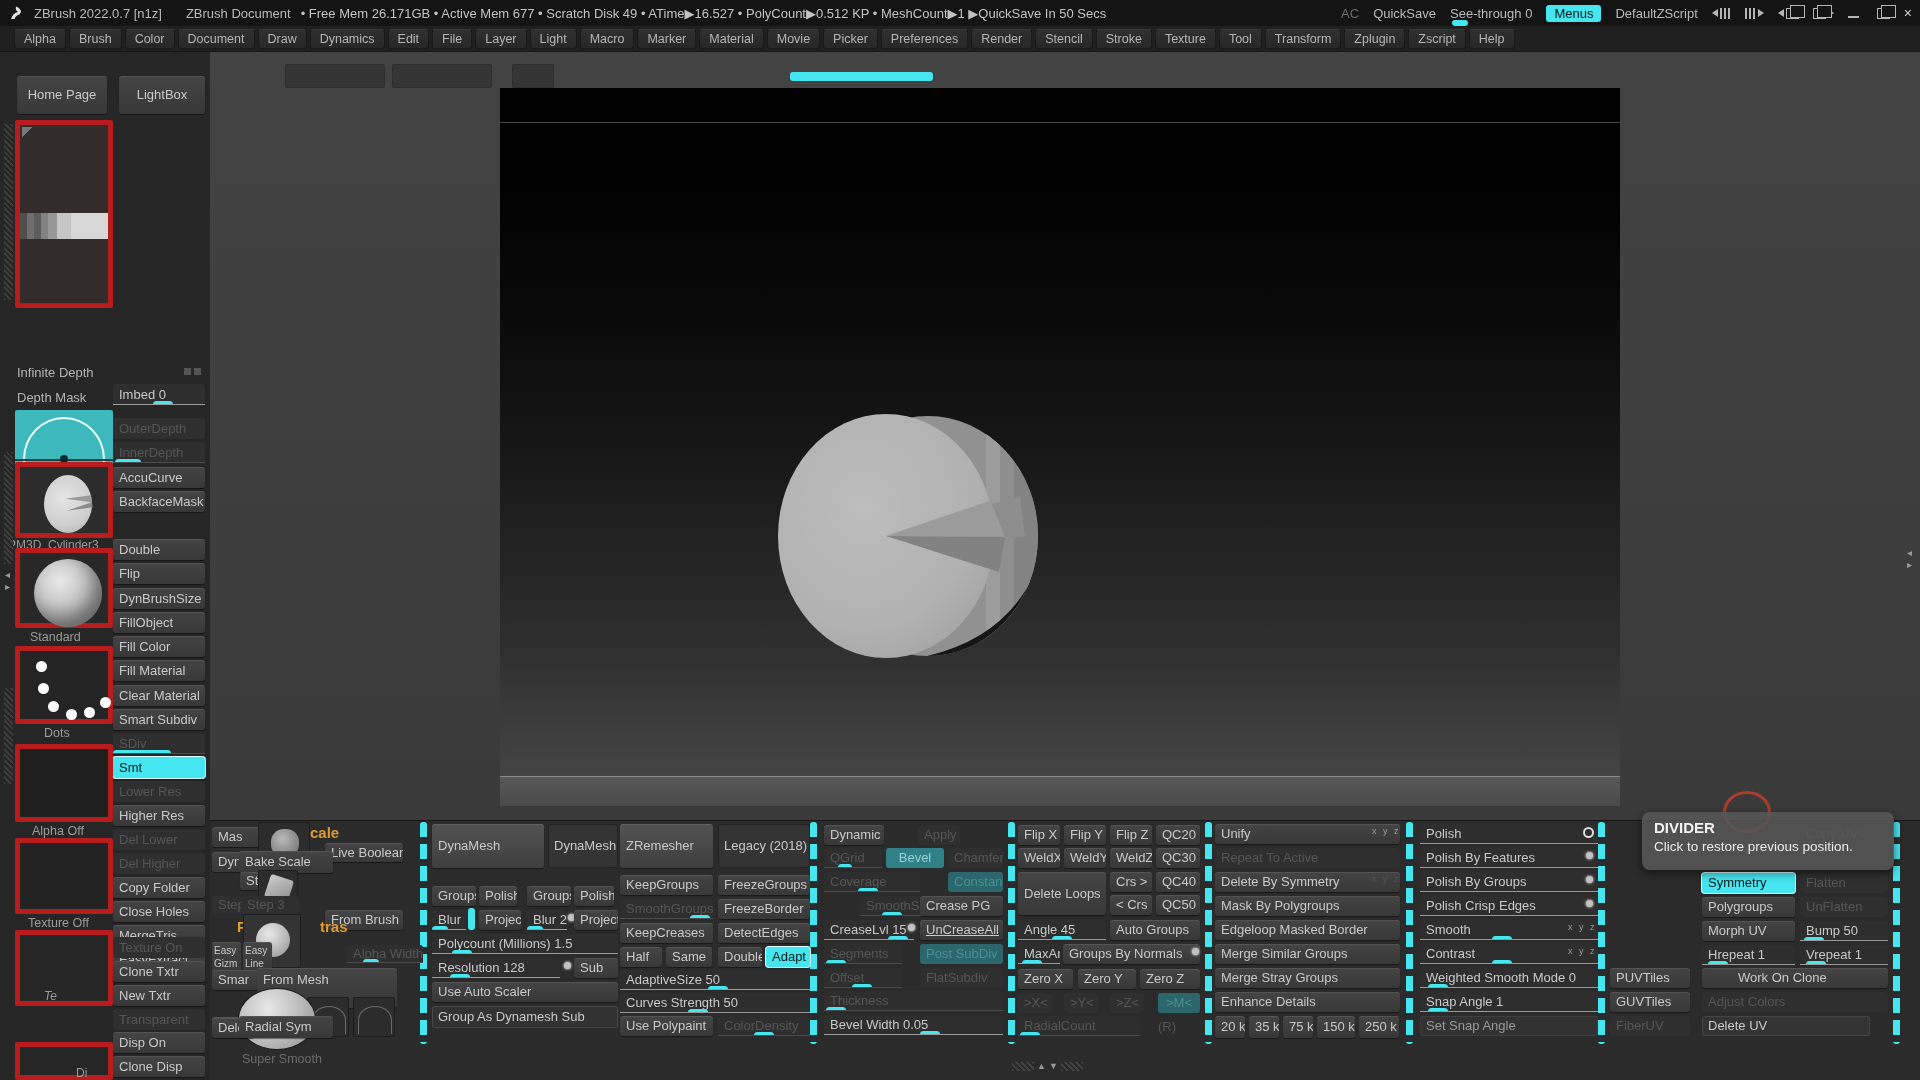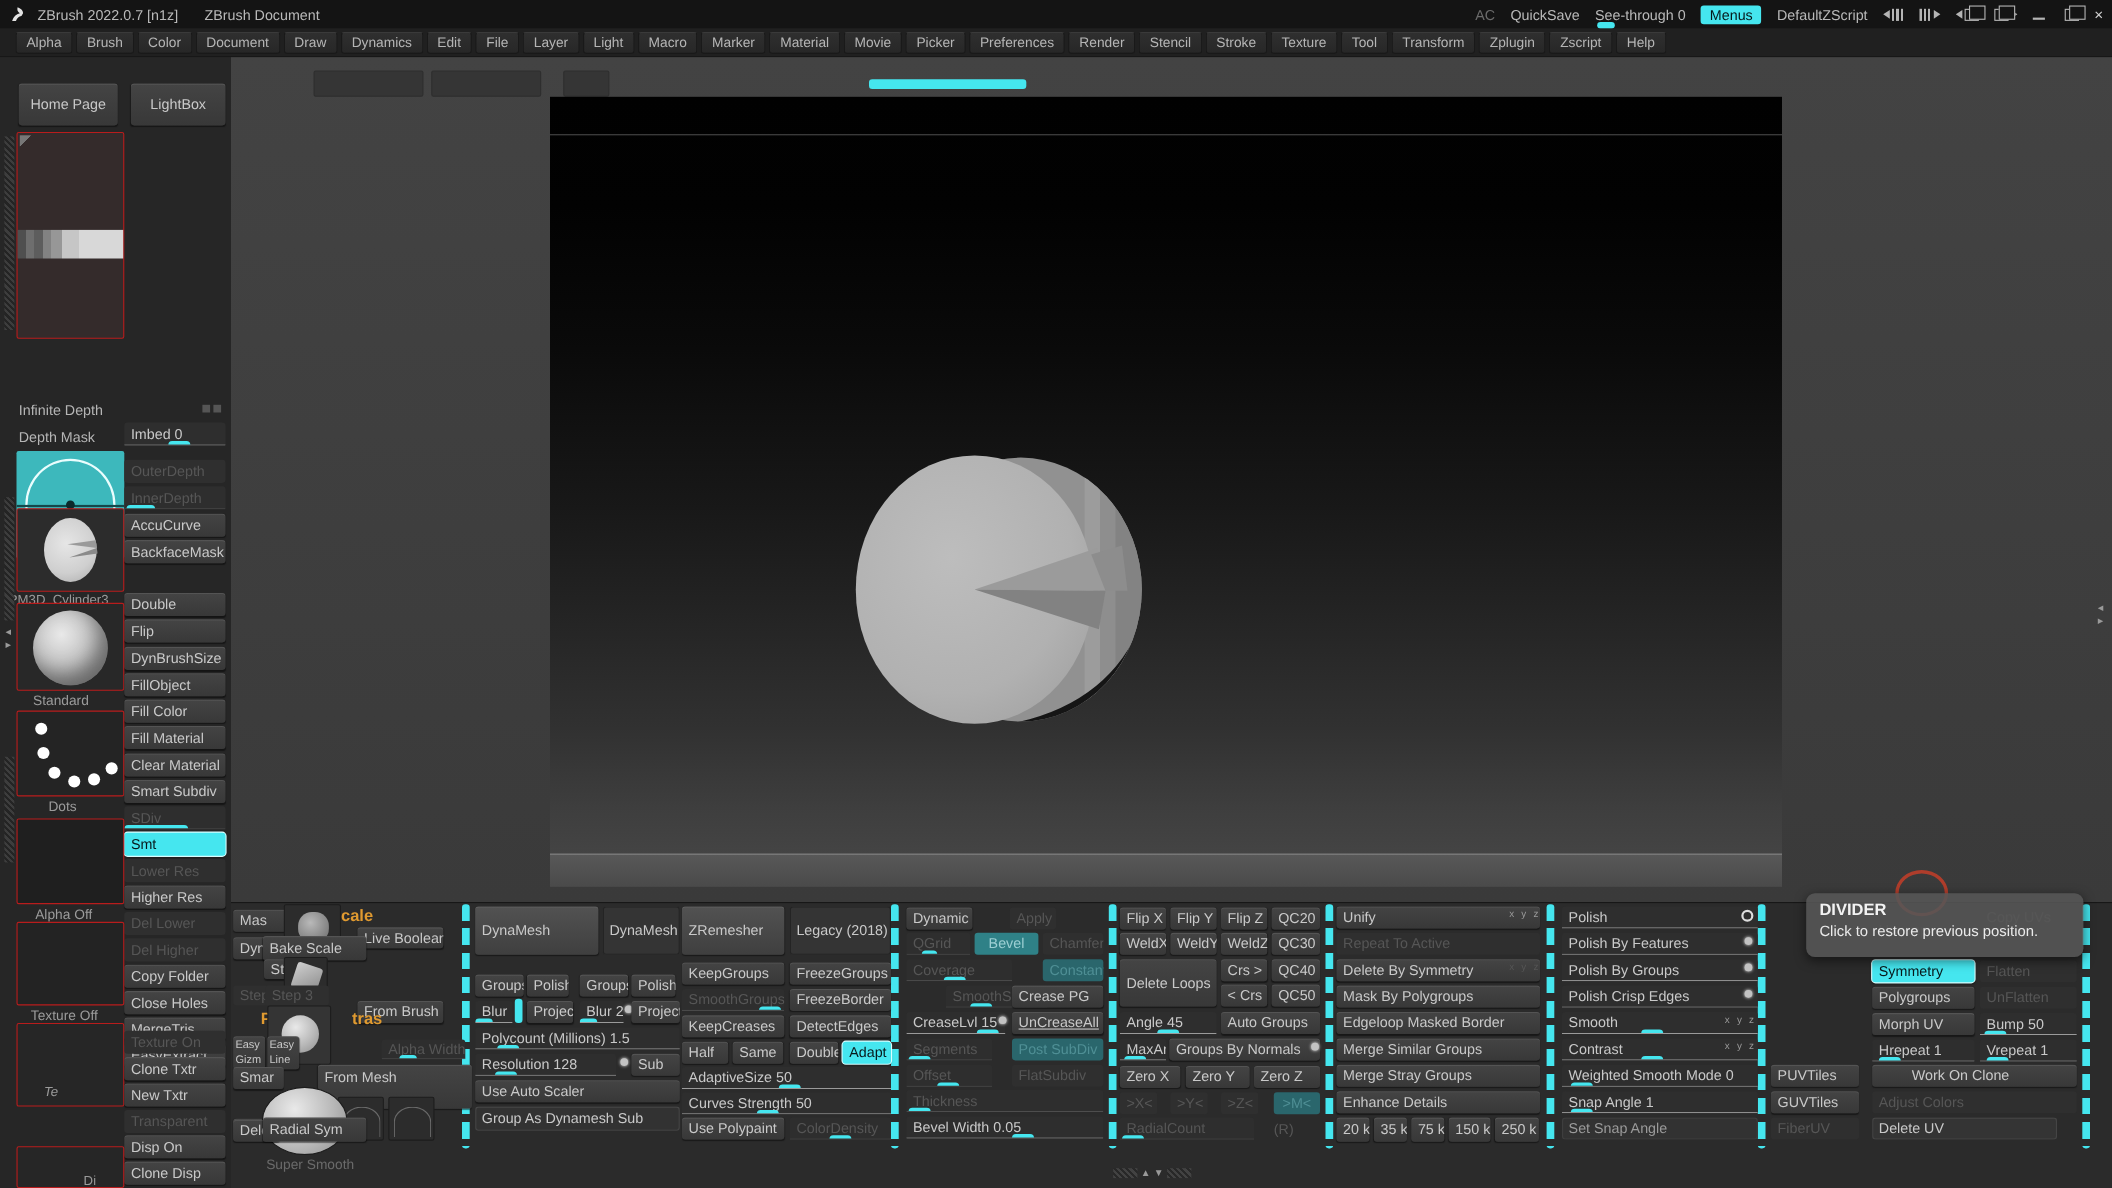--- a/index.html
+++ b/index.html
@@ -36,21 +36,21 @@
 .t{background:#2f8187;color:#9ccfd3;box-shadow:none;}
 .td{background:#2a666c;color:#4f8f95;box-shadow:none;}
 .s{background:#2e2e2e;border-bottom:1px solid #9a9a9a;border-radius:3px 3px 0 0;box-shadow:none;}
 .s.d{border-bottom-color:#4d4d4d;}
 .th{position:absolute;bottom:-4px;width:20px;height:7px;border-radius:3.5px;background:var(--cy);}
 .raisedA{height:44px;line-height:44px;background:linear-gradient(#525252,#3f3f3f);}
 .raisedB{height:44px;line-height:44px;background:#343434;box-shadow:inset 0 0 0 1px #232323;}
 .tall{height:43px;line-height:43px;}
 .lbl{position:absolute;color:#b5b5b5;font-size:13px;white-space:nowrap;}
 .tlab{position:absolute;color:#9b9b9b;font-size:12.5px;white-space:nowrap;overflow:hidden;}
-.thumb{position:absolute;left:15px;width:98px;background:#282828;border:1px solid #b91c1c;border-radius:2px;font-style:italic;}
+.thumb{position:absolute;left:15px;width:98px;background:#282828;border:5px solid #b91c1c;border-radius:2px;font-style:italic;}
 .pills{position:absolute;top:822px;width:7px;height:222px;border-radius:3px;background:repeating-linear-gradient(180deg,var(--cy) 0 15px,transparent 15px 22px);}
 .dot{position:absolute;width:7px;height:7px;border-radius:50%;background:#c2c2c2;box-shadow:0 0 3px #fff;}
 .ring{position:absolute;width:11px;height:11px;border:2px solid #ddd;border-radius:50%;}
 .xyz{position:absolute;font-size:9px;color:#9a9a9a;letter-spacing:2px;}
 .xyz.faint{color:#555;}
 .hdr{position:absolute;color:var(--org);font-size:15px;font-weight:bold;}
 .hatch{position:absolute;width:9px;background:repeating-linear-gradient(45deg,#3d3d3d 0 2px,#242424 2px 4px);}
 .arrowtxt{position:absolute;color:#9a9a9a;font-size:10px;line-height:10px;}
 .ghost{position:absolute;height:24px;background:#353535;border:1px solid #2e2e2e;border-radius:2px;}
 .tip{position:absolute;left:1642px;top:812px;width:252px;height:58px;background:rgba(86,86,86,.88);border-radius:8px;box-shadow:0 3px 10px rgba(0,0,0,.5);padding:7px 12px;z-index:50;}
@@ -72,20 +72,21 @@
 <body>
 
 <div id="root">
 
   <div class="tb">
     <svg width="16" height="16" viewBox="0 0 16 16">
         <path d="M3,14 Q5,8 10,7 Q7,5 8,1.5 Q13,3.5 13,7 L11.5,9.5 Q8,10 6.5,14 Z" fill="#e2e2e2"></path>
       </svg>
     <span>ZBrush 2022.0.7 [n1z]</span>
     <span style="margin-left:14px;">ZBrush Document</span>
+    <span style="color:#c2c2c2;">• Free Mem 26.171GB • Active Mem 677 • Scratch Disk 49 • ATime▶16.527 • PolyCount▶0.512 KP • MeshCount▶1  ▶QuickSave In 50 Secs</span>
     <span class="grp" style="margin-left:auto;">
       <span class="dim">AC</span>
       <span>QuickSave</span>
       <span class="seethru"><span>See-through 0</span><i></i></span>
       <span class="menus-btn">Menus</span>
       <span>DefaultZScript</span>
       <span class="tribars">
           <span class="triL"></span>
           <span class="bars"></span>
         </span>
@@ -295,21 +296,21 @@
   <div class="b" style="left:325px;top:910px;width:78px;">From Brush</div>
   <span class="hdr" style="left:237px;top:918px;">P</span>
   <span class="hdr" style="left:320px;top:918px;">tras</span>
   <div class="minithumb" style="left:243px;top:914px;width:58px;height:54px;background:#343434;">
       <div class="sph" style="position:absolute;left:12px;top:8px;width:34px;height:34px;"></div>
     </div>
   <div class="b" style="left:212px;top:942px;width:29px;height:30px;line-height:13px;font-size:10px;white-space:normal;padding:2px 2px;">Easy Gizm</div>
   <div class="b" style="left:243px;top:942px;width:29px;height:30px;line-height:13px;font-size:10px;white-space:normal;padding:2px 2px;">Easy Line</div>
   <div class="b s d" style="left:325px;top:945px;width:76px;height:18px;line-height:18px;margin-left:22px;"><span>Alpha Width</span><i class="th" style="left:16px;width:16px;"></i></div>
   <div class="b" style="left:212px;top:970px;width:46px;">Smar</div>
-  <div class="b" style="left:257px;top:968px;width:140px;height:40px;line-height:24px;margin-left:32px;">From Mesh</div>
+  <div class="b" style="left:257px;top:968px;width:140px;height:40px;line-height:24px;">From Mesh</div>
   <div class="b" style="left:212px;top:1017px;width:38px;font-weight:bold;">Crs</div>
   <div class="minithumb" style="left:307px;top:997px;width:42px;height:40px;">
       <div style="position:absolute;left:4px;top:8px;width:34px;height:28px;border:1px solid #6a6a6a;border-radius:50% 50% 0 0;border-bottom:none;"></div>
     </div>
   <div class="minithumb" style="left:353px;top:997px;width:42px;height:40px;">
       <div style="position:absolute;left:4px;top:8px;width:34px;height:28px;border:1px solid #6a6a6a;border-radius:50% 50% 0 0;border-bottom:none;"></div>
     </div>
   <div class="minithumb sph" style="left:238px;top:988px;width:78px;height:62px;"></div>
   <div class="b" style="left:212px;top:1018px;width:42px;">Dele</div>
   <div class="b" style="left:239px;top:1016px;width:94px;height:22px;line-height:22px;">Radial Sym</div>

